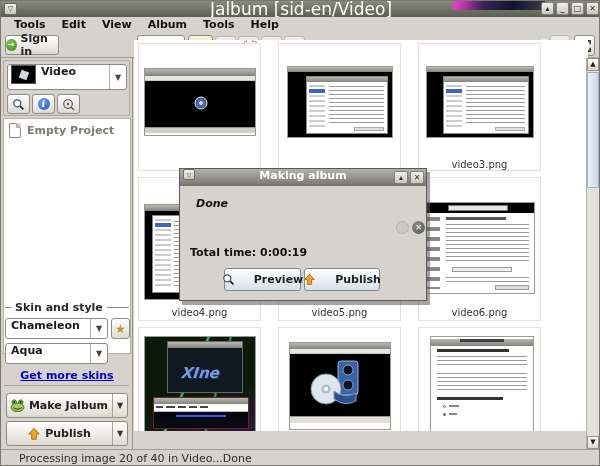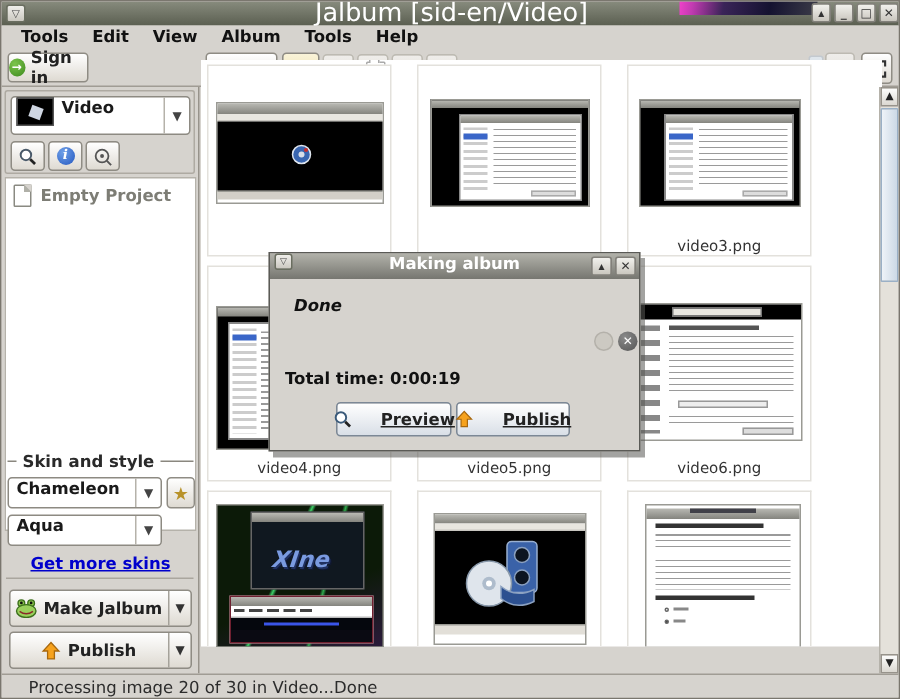--- a/index.html
+++ b/index.html
@@ -100,21 +100,21 @@
   .dbtns{position:absolute;right:2px;top:2px;display:flex;gap:2px;}
   .dstatus{position:absolute;left:16px;top:28px;font-weight:bold;color:#111;font-style:italic;}
   .progress{position:absolute;left:9px;top:50px;width:203px;height:16px;border:1px solid #6a82a0;background:#b8c4d4;}
   .progfill{height:100%;background:linear-gradient(#a7bad2,#8aa2c0);display:flex;align-items:center;justify-content:center;
     color:#e4e9f0;font-weight:bold;font-size:10px;}
   .circbtn{position:absolute;top:52px;width:13px;height:13px;border-radius:50%;}
   .pausec{left:216px;background:#ccc9c2;border:1px solid #b4b1aa;}
   .stopc{left:232px;background:radial-gradient(circle at 35% 30%,#8a8a8a,#555);color:#fff;font-size:8px;line-height:13px;text-align:center;font-weight:bold;}
   .dtime{position:absolute;left:10px;top:77px;font-weight:bold;color:#111;}
   .dbtn{position:absolute;top:99px;height:23px;background:linear-gradient(#ffffff,#d9dfe7);border:1px solid #7c8896;border-radius:3px;
-    display:flex;align-items:center;justify-content:center;gap:19px;font-weight:bold;color:#222;text-decoration:underline;}
+    display:flex;align-items:center;justify-content:center;gap:19px;font-weight:bold;color:#222;}
   
   .statusbar{position:absolute;left:0;top:448px;width:600px;height:18px;background:#d6d3ce;border-top:1px solid #a09c94;
     display:flex;align-items:center;padding-left:18px;color:#2c2c2c;}
   svg{display:block;}
 </style>
 </head>
 <body>
 
 <div id="app">
 
@@ -439,16 +439,16 @@
       <span>
         <svg width="13" height="13" viewBox="0 0 16 16">
             <path d="M8 1.5 L14 8 L10.6 8 L10.6 14 L5.4 14 L5.4 8 L2 8 Z" fill="#f6a21d" stroke="#a8680e"></path>
           </svg>
       </span>
       <span>Publish</span>
     </div>
   </div>
 
   <div class="statusbar">
-    <span>Processing image 20 of 30 in Video...Done</span>
+    <span>Processing image 20 of 40 in Video...Done</span>
   </div>
 
 </div>
 
 </body></html>

